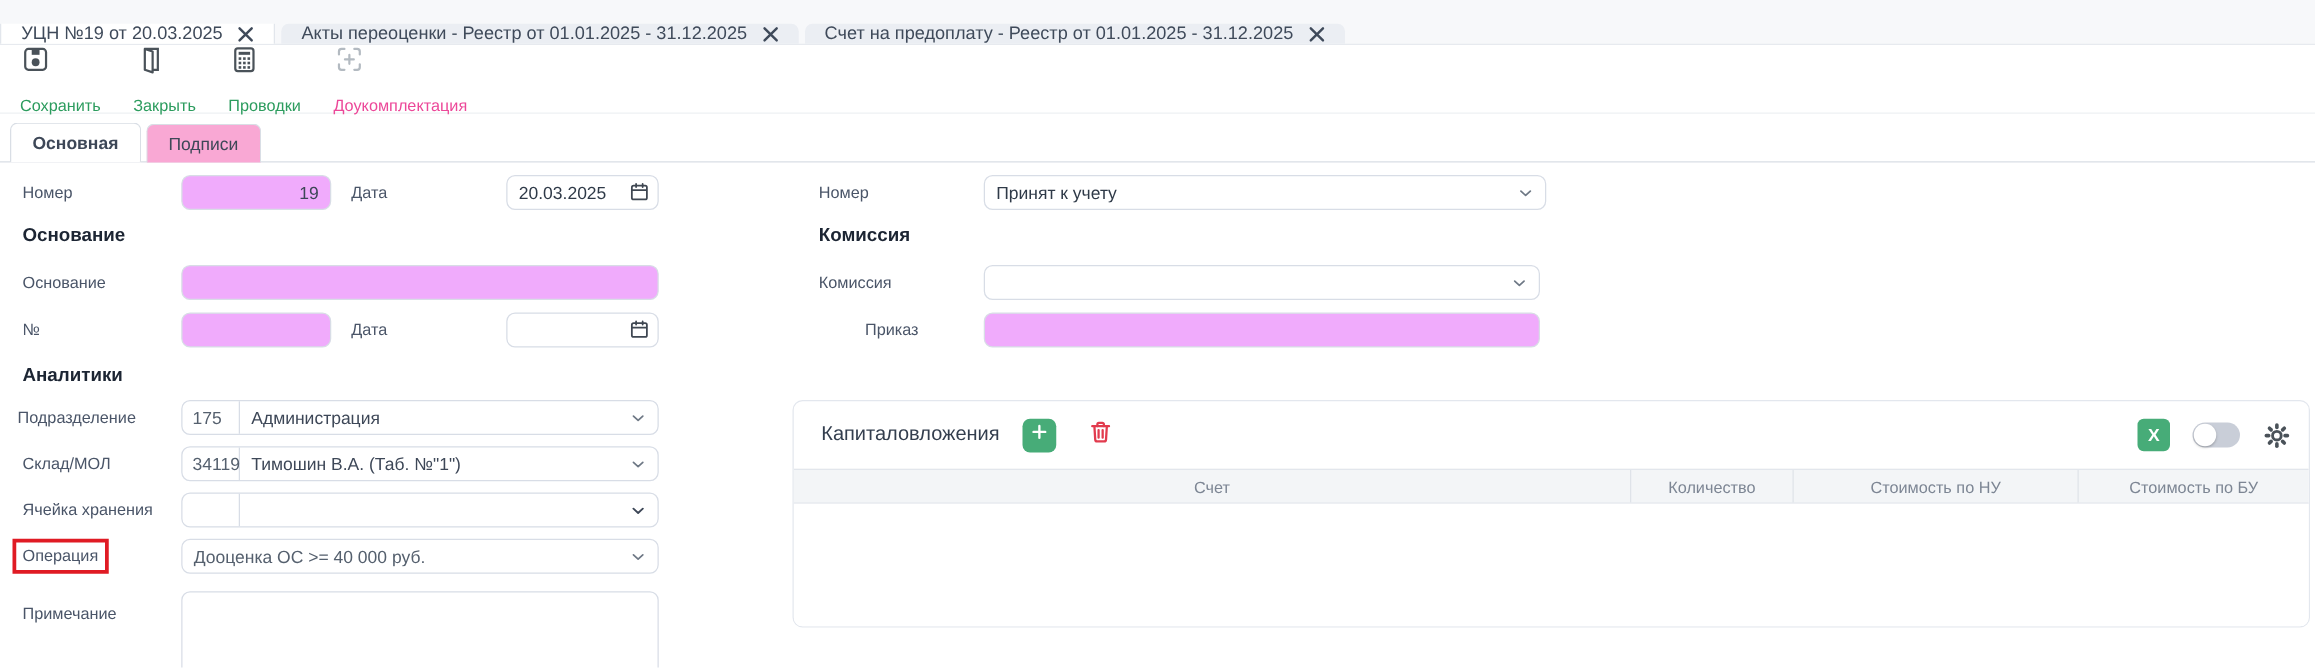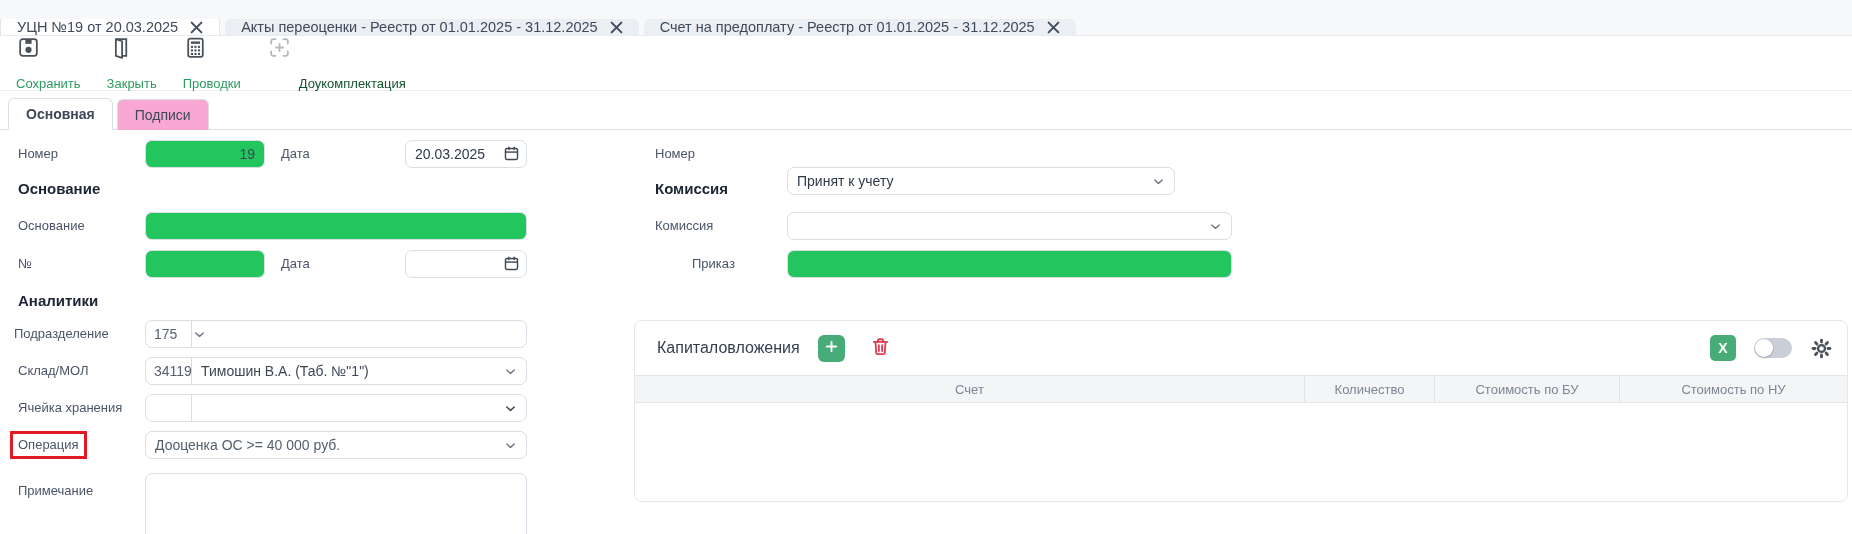--- a/index.html
+++ b/index.html
@@ -20,36 +20,36 @@
 
   
   .toolbar { position:absolute; top:36px; left:0; right:0; height:55px; background:#fff;
              border-bottom:1px solid #eef1f4; display:flex; align-items:center; }
   .tgroup-left { display:flex; gap:26px; padding-left:16px; }
   .tgroup-right { margin-left:auto; display:flex; gap:22px; padding-right:18px; }
   .tbtn { display:flex; flex-direction:column; align-items:flex-start; gap:12px; cursor:pointer; }
   .tbtn svg { color:#4a5259; }
   .tbtn .tlabel { font-size:13px; color:#2c9c5e; }
   .tbtn.disabled svg { color:#b3bac1; }
-  .tbtn.disabled .tlabel { color:#14532d;margin-left:32px; }
+  .tbtn.disabled .tlabel { color:#ec4899; }
 
   
   .ftabs { position:absolute; top:92px; left:0; right:0; height:38px;
            border-bottom:1px solid #d9dee5; display:flex; align-items:flex-end; padding-left:8px; }
   .ftab { padding:7px 17px; font-size:14px; color:#3d4757; background:#f9a8d4;
           border:1px solid #d9dee5; border-bottom:none; border-radius:6px 6px 0 0;
           margin-right:4px; margin-bottom:-1px; cursor:pointer; }
   .ftab.active { background:#fff; font-weight:bold; border-bottom:1px solid #fff; }
 
   
   .flabel { position:absolute; font-size:13px; color:#4a5568; line-height:28px; white-space:nowrap; }
   .sechead { position:absolute; font-size:15px; font-weight:bold; color:#1c2533; white-space:nowrap; }
   .tinput { position:absolute; height:28px; border:1px solid #d8dde6; border-radius:7px;
             font-family:"Liberation Sans",sans-serif; font-size:14px; color:#3d4757;
-            padding:0 9px; background:#22c55e; outline:none; }
+            padding:0 9px; background:#f0abfc; outline:none; }
   .tinput.num { text-align:right; }
   .datewrap { position:absolute; height:28px; }
   .datewrap input { width:100%; height:28px; border:1px solid #d8dde6; border-radius:7px;
             font-family:"Liberation Sans",sans-serif; font-size:14px; color:#2f3a48;
             padding:0 28px 0 9px; outline:none; }
   .datewrap .cal { position:absolute; right:7px; top:5px; color:#3f4752; pointer-events:none; }
   .combo { position:absolute; height:28px; border:1px solid #d8dde6; border-radius:7px;
            background:#fff; display:flex; align-items:center; cursor:pointer; }
   .combo .code { width:46px; align-self:stretch; display:flex; align-items:center;
                  padding-left:8px; font-size:14px; color:#55606e; border-right:1px solid #d8dde6; }
@@ -187,21 +187,21 @@
     <input value="20.03.2025" style="">
     <span class="cal">
       <svg width="17" height="17" viewBox="0 0 24 24" fill="none" stroke="currentColor" stroke-width="2">
         <rect x="3.5" y="5" width="17" height="15.5" rx="2"></rect>
           <path d="M3.5 10 H20.5"></path>
         <path d="M8.3 3 V6.5 M15.7 3 V6.5" stroke-linecap="round"></path>
       </svg>
     </span>
   </div>
   <span class="flabel" style="left:655px; top:140px;">Номер</span>
-  <div class="combo" style="left:787px; top:140px; width:388px;margin-top:27px;">
+  <div class="combo" style="left:787px; top:140px; width:450px;">
     <span class="ctext" style="color:#2f3a48;">Принят к учету</span>
     <span class="chev">
       <svg width="15" height="15" viewBox="0 0 24 24" fill="none">
           <path d="M6 9.5 L12 15 L18 9.5" stroke="currentColor" stroke-width="2.2" stroke-linecap="round" stroke-linejoin="round"></path>
         </svg>
     </span>
   </div>
 
   <span class="sechead" style="left:18px; top:180px;">Основание</span>
   <span class="flabel" style="left:18px; top:212px;">Основание</span>
@@ -231,20 +231,21 @@
     </span>
   </div>
   <span class="flabel" style="left:692px; top:250px;">Приказ</span>
   <input class="tinput" style="left: 787px; top: 250px; width: 445px;" value="">
 
   <span class="sechead" style="left:18px; top:292px;">Аналитики</span>
 
   <span class="flabel" style="left:14px; top:320px;">Подразделение</span>
   <div class="combo" style="left:145px; top:320px; width:382px;">
     <span class="code">175</span>
+    <span class="ctext">Администрация</span>
     <span class="chev">
       <svg width="15" height="15" viewBox="0 0 24 24" fill="none">
           <path d="M6 9.5 L12 15 L18 9.5" stroke="currentColor" stroke-width="2.2" stroke-linecap="round" stroke-linejoin="round"></path>
         </svg>
     </span>
   </div>
 
   <span class="flabel" style="left:18px; top:357px;">Склад/МОЛ</span>
   <div class="combo" style="left:145px; top:357px; width:382px;">
     <span class="code">34119</span>
@@ -320,19 +321,19 @@
               <path d="M18.2 5.8 L16.8 7.2"></path>
                 <path d="M7.2 16.8 L5.8 18.2"></path>
             </g>
           </svg>
         </span>
       </span>
     </div>
     <div class="grid-head">
       <div class="gcol c-acct">Счет</div>
       <div class="gcol c-qty">Количество</div>
+      <div class="gcol c-nu">Стоимость по НУ</div>
       <div class="gcol c-bu">Стоимость по БУ</div>
-      <div class="gcol c-nu">Стоимость по НУ</div>
     </div>
     <div class="grid-body"></div>
   </div>
 
 </div>
 
 </body></html>

